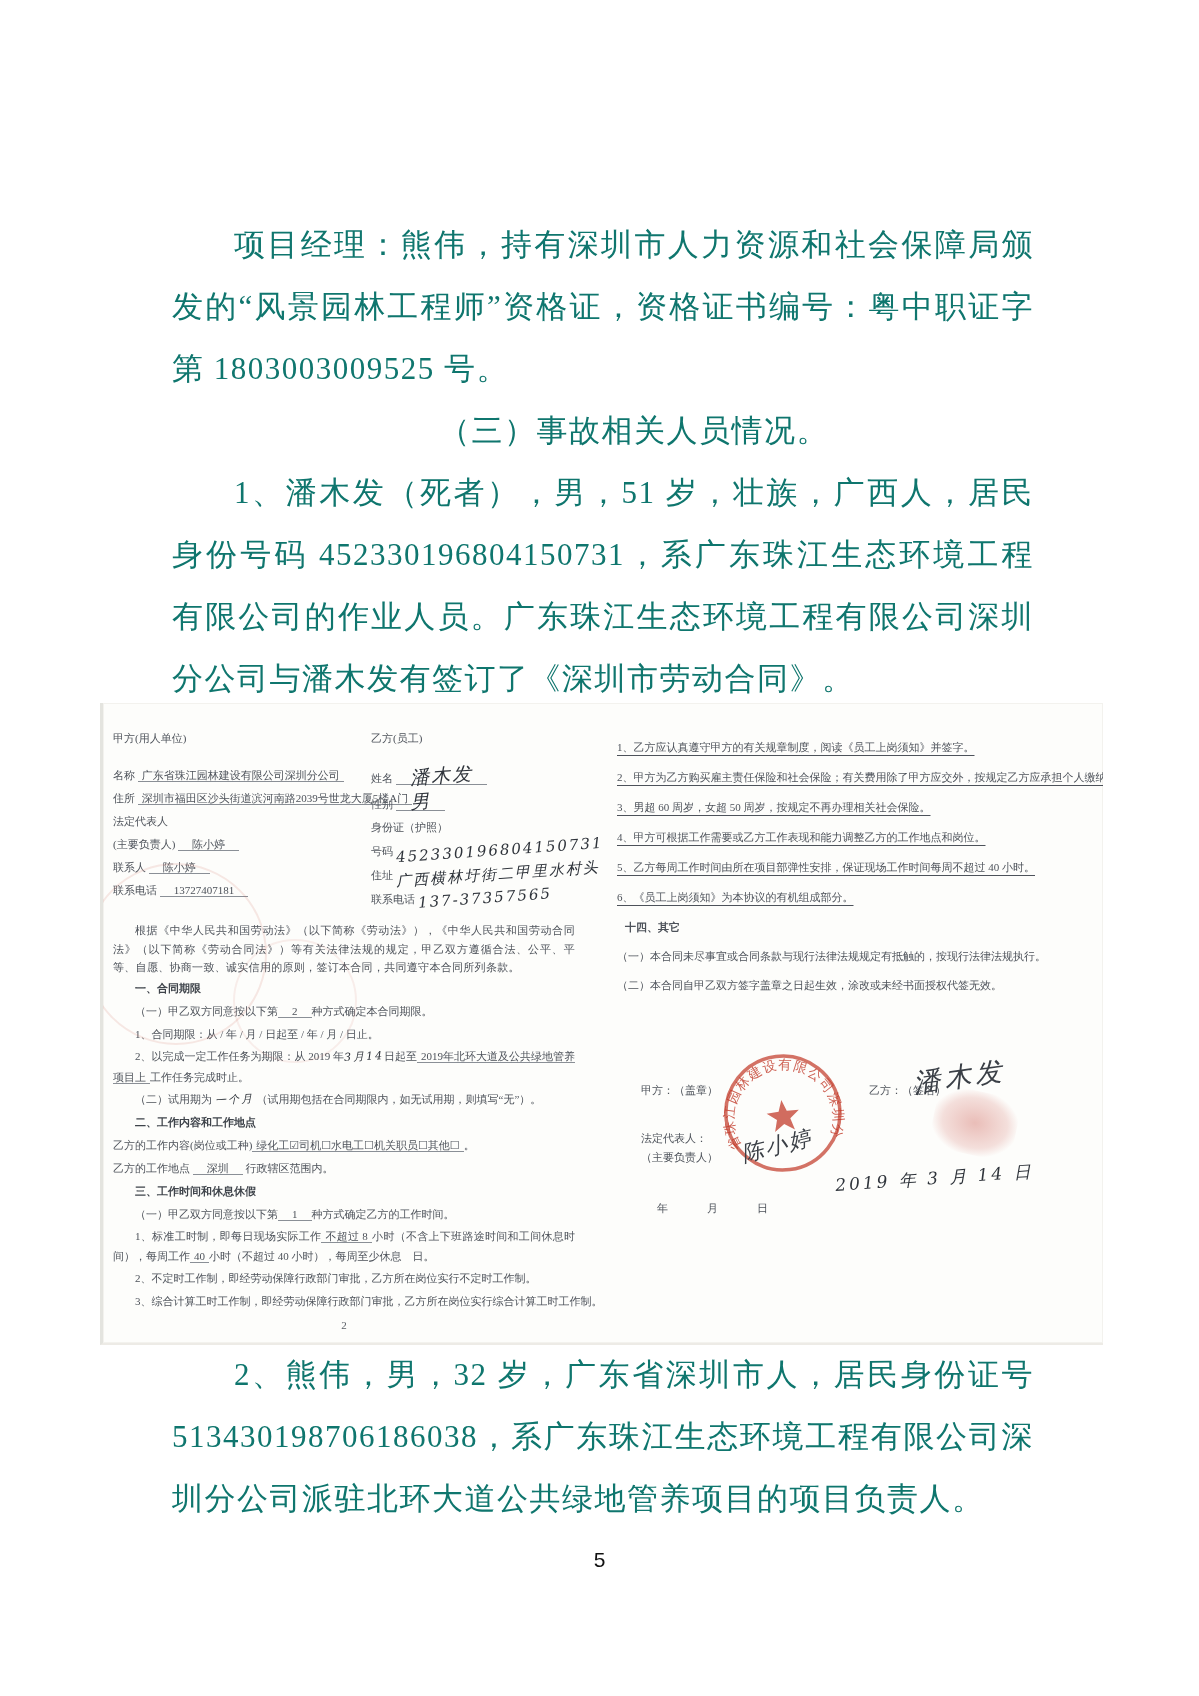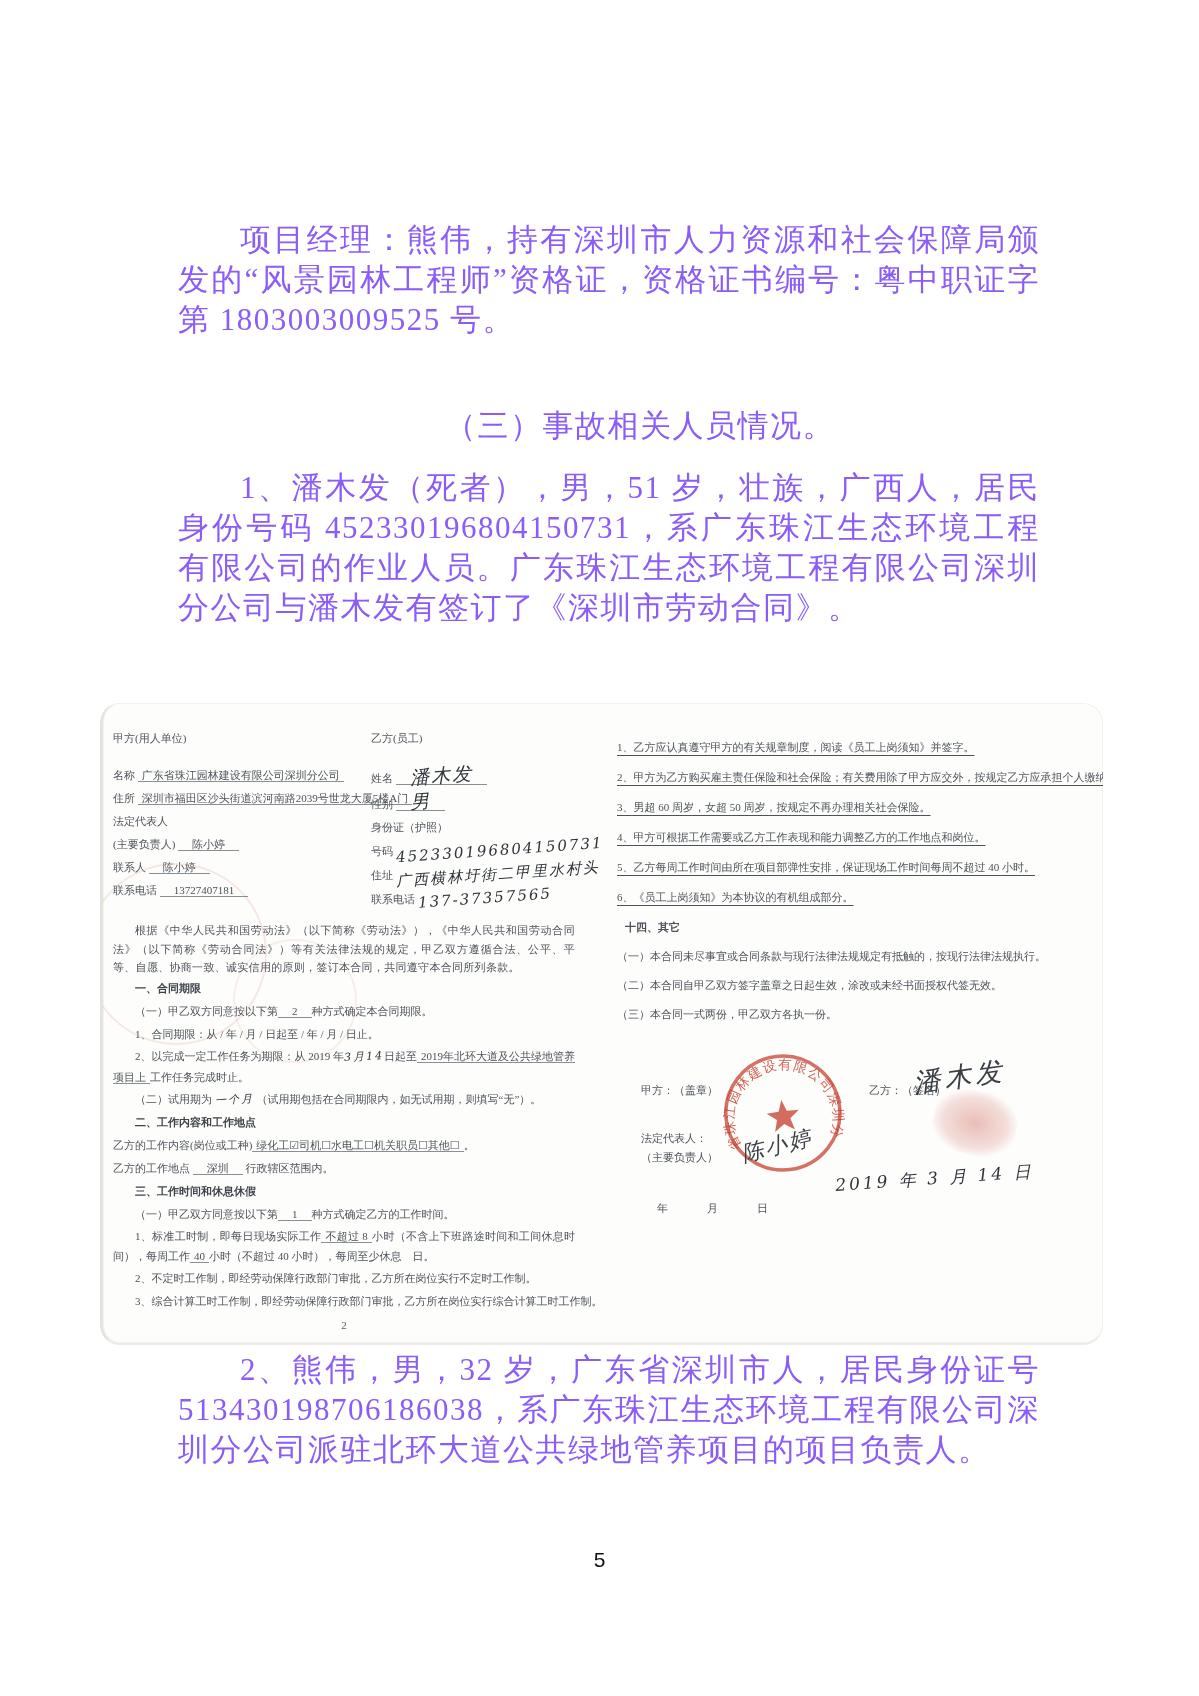--- a/index.html
+++ b/index.html
@@ -3,40 +3,40 @@
 <meta charset="utf-8">
 <style>
   html,body{margin:0;padding:0;}
   body{
     width:1199px;height:1696px;position:relative;background:#ffffff;
     font-family:"Liberation Serif","DejaVu Serif",serif;color:#1d1d1d;
     overflow:hidden;
   }
   
   .para{
-    position:absolute;left:170px;width:862px;margin:8px;
-    font-size:31px;line-height:40px;letter-spacing:1.5px;
-    text-align:justify;text-indent:2em;color:#8b5cf6;
+    position:absolute;left:170px;width:862px;margin:2px;
+    font-size:31px;line-height:62px;letter-spacing:1.5px;
+    text-align:justify;text-indent:2em;color:#0f766e;
   }
   #para1{top:212px;}
   #para2{top:398px;text-align:center;}
   #para3{top:460px;}
   #para4{top:1342px;}
   #page-no{
     position:absolute;left:0;top:1548px;width:1199px;margin:0;
     text-align:center;font-size:21px;color:#111;
     font-family:"Liberation Sans","DejaVu Sans",sans-serif;
   }
   
   .scan{
     position:absolute;left:100px;top:703px;width:1000px;height:640px;
     background:#fdfdfb;border-left:3px solid #e4e4df;border-bottom:2px solid #edebe6;
     box-shadow:0 0 0 1px #f3f2ee inset;
     display:flex;overflow:hidden;
-    color:#4d525a;font-size:11px;border-radius:20px;
+    color:#4d525a;font-size:11px;
   }
   .scan-page{position:relative;}
   .scan-left{width:462px;margin-left:10px;padding-top:24px;box-sizing:border-box;}
   .scan-right{width:486px;margin-left:42px;padding-top:36px;box-sizing:border-box;}
   .scan p{margin:0;}
   .ln{line-height:22px;white-space:nowrap;}
   .b{font-weight:bold;color:#3f444b;}
   .u{border-bottom:1px solid #8a8f96;padding:0 4px;}
   .u-wide{border-bottom:1px solid #8a8f96;padding:0 14px;}
   .uline{text-decoration:underline;text-underline-offset:4px;}
@@ -150,21 +150,20 @@
     <p class="rp-item uline">1、乙方应认真遵守甲方的有关规章制度，阅读《员工上岗须知》并签字。</p>
     <p class="rp-item uline">2、甲方为乙方购买雇主责任保险和社会保险；有关费用除了甲方应交外，按规定乙方应承担个人缴纳部分。</p>
     <p class="rp-item uline">3、男超 60 周岁，女超 50 周岁，按规定不再办理相关社会保险。</p>
     <p class="rp-item uline">4、甲方可根据工作需要或乙方工作表现和能力调整乙方的工作地点和岗位。</p>
     <p class="rp-item uline">5、乙方每周工作时间由所在项目部弹性安排，保证现场工作时间每周不超过 40 小时。</p>
     <p class="rp-item uline">6、《员工上岗须知》为本协议的有机组成部分。</p>
 
     <p class="rp-item b rp-sec">十四、其它</p>
     <p class="rp-clause">（一）本合同未尽事宜或合同条款与现行法律法规规定有抵触的，按现行法律法规执行。</p>
     <p class="rp-clause">（二）本合同自甲乙双方签字盖章之日起生效，涂改或未经书面授权代签无效。</p>
-    <p class="rp-clause">（三）本合同一式两份，甲乙双方各执一份。</p>
 
     <div class="stamp">
       <svg width="140" height="140" viewBox="0 0 140 140">
         <defs>
             <path id="seal-arc" d="M 25,98 A 50,50 0 1 1 115,98" fill="none"></path>
           </defs>
         <circle cx="70" cy="70" r="57" fill="none" stroke="#c23b2b" stroke-width="3.5" opacity="0.72"></circle>
         <text font-size="13.5" fill="#c23b2b" opacity="0.8" font-family="Liberation Serif, DejaVu Serif, serif" id="seal-text-node">
           <textPath href="#seal-arc" startOffset="50%" text-anchor="middle" textLength="262">广东省珠江园林建设有限公司深圳分公司</textPath>
         </text>

